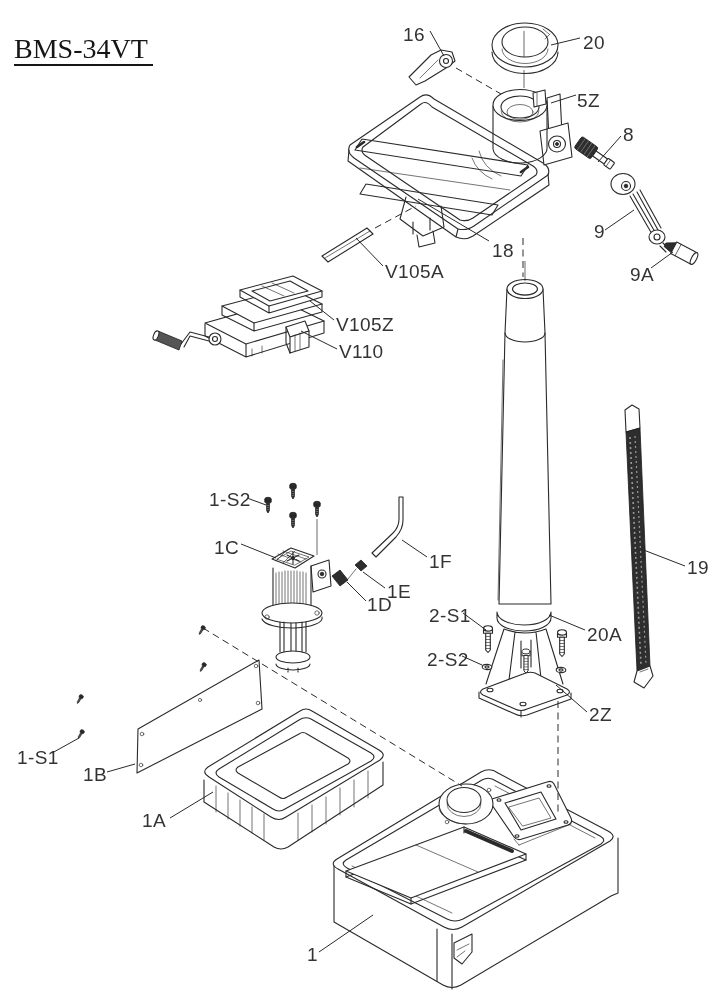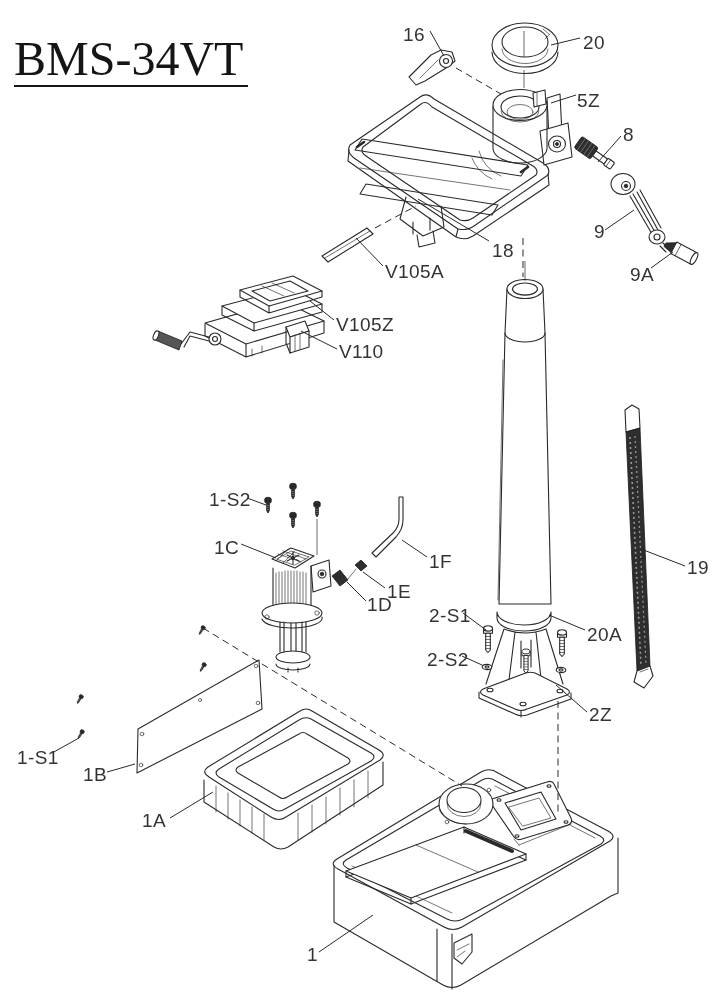--- a/index.html
+++ b/index.html
@@ -1,19 +1,19 @@
 <!DOCTYPE html>
 <html><head>
 <meta charset="utf-8">
 <style>
   html,body{margin:0;padding:0;background:#fff;}
   .page{position:relative;width:726px;height:998px;background:#fff;overflow:hidden;
         font-family:"Liberation Sans",sans-serif;}
   .title{position:absolute;left:14px;top:34px;
-         font-family:"Liberation Serif",serif;font-size:48px;line-height:1.05;
+         font-family:"Liberation Serif",serif;font-size:28px;line-height:1.05;
          color:#151515;border-bottom:2.5px solid #151515;padding:0 5px 1px 0;}
   svg{display:block;position:absolute;left:0;top:0;}
   .s{fill:none;stroke:#2a2a2a;stroke-width:1.1;stroke-linecap:round;stroke-linejoin:round}
   .sw{fill:#fff;stroke:#2a2a2a;stroke-width:1.1;stroke-linecap:round;stroke-linejoin:round}
   .tn{stroke-width:.65}
   .tk{stroke-width:2.6}
   .tk4{stroke-width:4}
   .dk{fill:#2e2e2e;stroke:#1d1d1d;stroke-width:.8;stroke-linejoin:round}
   .gy{fill:#555;stroke:#1d1d1d;stroke-width:.8}
   .dash{fill:none;stroke:#2a2a2a;stroke-width:1;stroke-dasharray:7 4.5}

